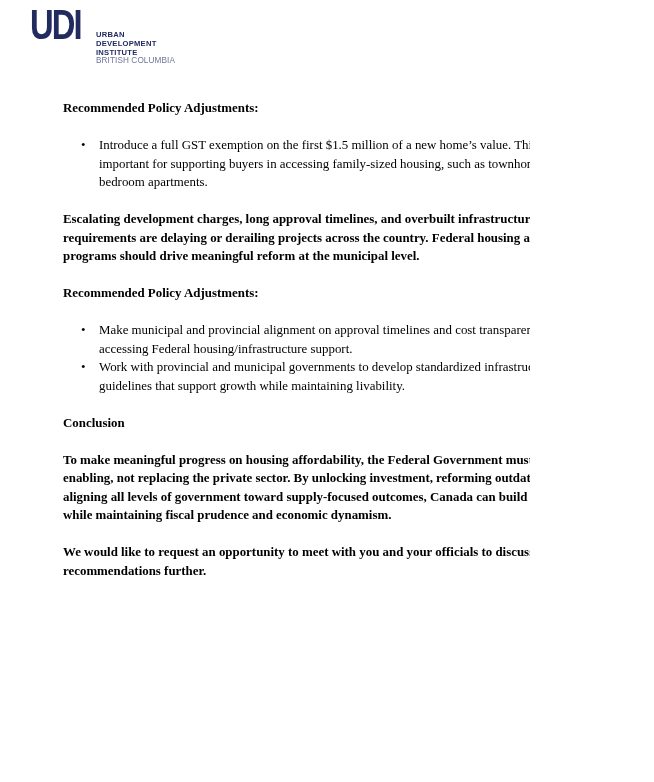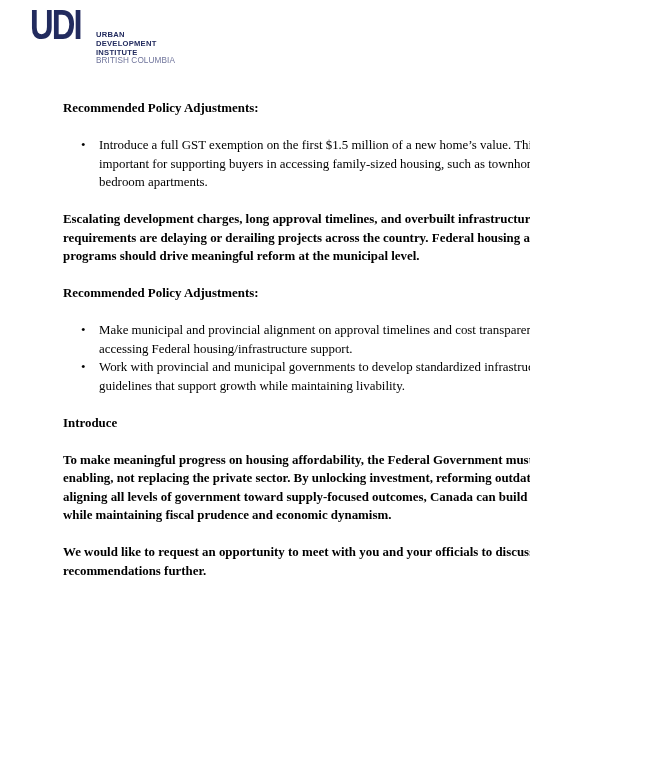--- a/index.html
+++ b/index.html
@@ -122,20 +122,20 @@
 
     <p>Escalating development charges, long approval timelines, and overbuilt infrastructure and amenity requirements are delaying or derailing projects across the country. Federal housing and infrastructure programs should drive meaningful reform at the municipal level.</p>
 
     <h3>Recommended Policy Adjustments:</h3>
 
     <ul>
       <li>Make municipal and provincial alignment on approval timelines and cost transparency a condition for accessing Federal housing/infrastructure support.</li>
       <li>Work with provincial and municipal governments to develop standardized infrastructure/amenity guidelines that support growth while maintaining livability.</li>
     </ul>
 
-    <h3>Introduce</h3>
+    <h3>Conclusion</h3>
 
     <p>To make meaningful progress on housing affordability, the Federal Government must focus its efforts on enabling, not replacing the private sector. By unlocking investment, reforming outdated frameworks, and aligning all levels of government toward supply-focused outcomes, Canada can build the homes it needs while maintaining fiscal prudence and economic dynamism.</p>
 
     <p>We would like to request an opportunity to meet with you and your officials to discuss these recommendations further.</p>
 
   </main>
 </div>
 
 </body></html>

